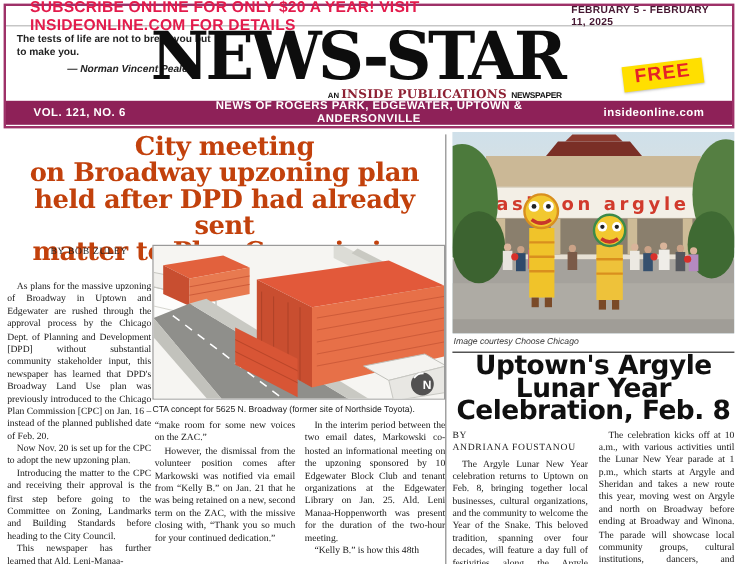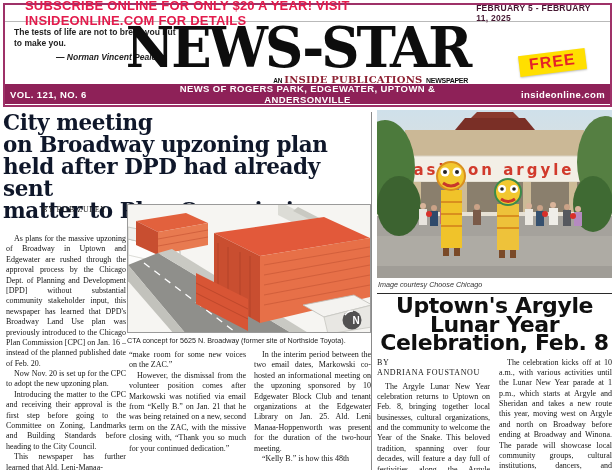--- a/index.html
+++ b/index.html
@@ -24,30 +24,30 @@
     font-family:"DejaVu Serif", serif; font-weight:bold; font-size:53px; letter-spacing:-3px;
     color:#0d0d0d; transform:scaleY(1.04); transform-origin:top center; white-space:nowrap; }
   .tagline { position:absolute; right:142px; top:47px; white-space:nowrap; }
   .tg-an { font-family:"Liberation Sans",sans-serif; font-size:6.5px; font-weight:bold; color:#111; }
   .tg-brand { font-family:"DejaVu Serif",serif; font-size:10px; font-weight:bold; color:#8e2133; letter-spacing:.2px; }
   .tg-np { font-family:"Liberation Sans",sans-serif; font-size:7px; font-weight:bold; color:#111; letter-spacing:-.3px; }
   .free { position:absolute; right:24px; top:30px; background:#ffdf00; color:#e52228;
     font-family:"Liberation Sans",sans-serif; font-weight:bold; font-size:16px;
     padding:1px 10px 2px; transform:rotate(-7deg); letter-spacing:1px; box-shadow:0 1px 2px rgba(0,0,0,.25); }
   .bar { height:20px; background:#8e2158; color:#fff; display:flex; align-items:center;
-    padding:0 5px; font-family:"Liberation Sans",sans-serif; font-weight:bold; font-size:9.5px;
+    padding:0 23px; font-family:"Liberation Sans",sans-serif; font-weight:bold; font-size:9.5px;
     letter-spacing:.4px;justify-content:space-between; }
   .bar .vol { width:130px; }
   .bar .coverage { flex:1; text-align:center; }
   .bar .site { width:130px; text-align:right; }
 
   
   .main-art { position:absolute; left:3px; top:110px; width:368px; height:360px; }
-  .headline { position:absolute; left:0; top:2px; width:100%; 
-    font-family:"DejaVu Serif",serif; font-weight:bold; color:#0f172a; }
+  .headline { position:absolute; left:0; top:2px; width:100%; text-align:center;
+    font-family:"DejaVu Serif",serif; font-weight:bold; color:#c2410c; }
   .headline p { font-size:21.5px; line-height:22px; letter-spacing:-.4px; }
   .byline { position:absolute; left:3px; top:95px; font-size:8px; letter-spacing:.6px; color:#222;padding-left:36px; }
   .col { position:absolute; font-size:8px; line-height:1.3; text-align:justify; color:#141414; }
   .col p { text-indent:8px; }
   .col.flush-first p:first-child { text-indent:0; }
   .col1 { left:3px; top:124px; width:120px; }
   .col2 { left:126px; top:240px; width:117px; }
   .col3 { left:251px; top:240px; width:117px; }
   .cta-img { position:absolute; left:124px; top:94px; width:244px; height:129px;
     border:1px solid #9a9a9a; background:#f7f6f4; overflow:hidden; }

